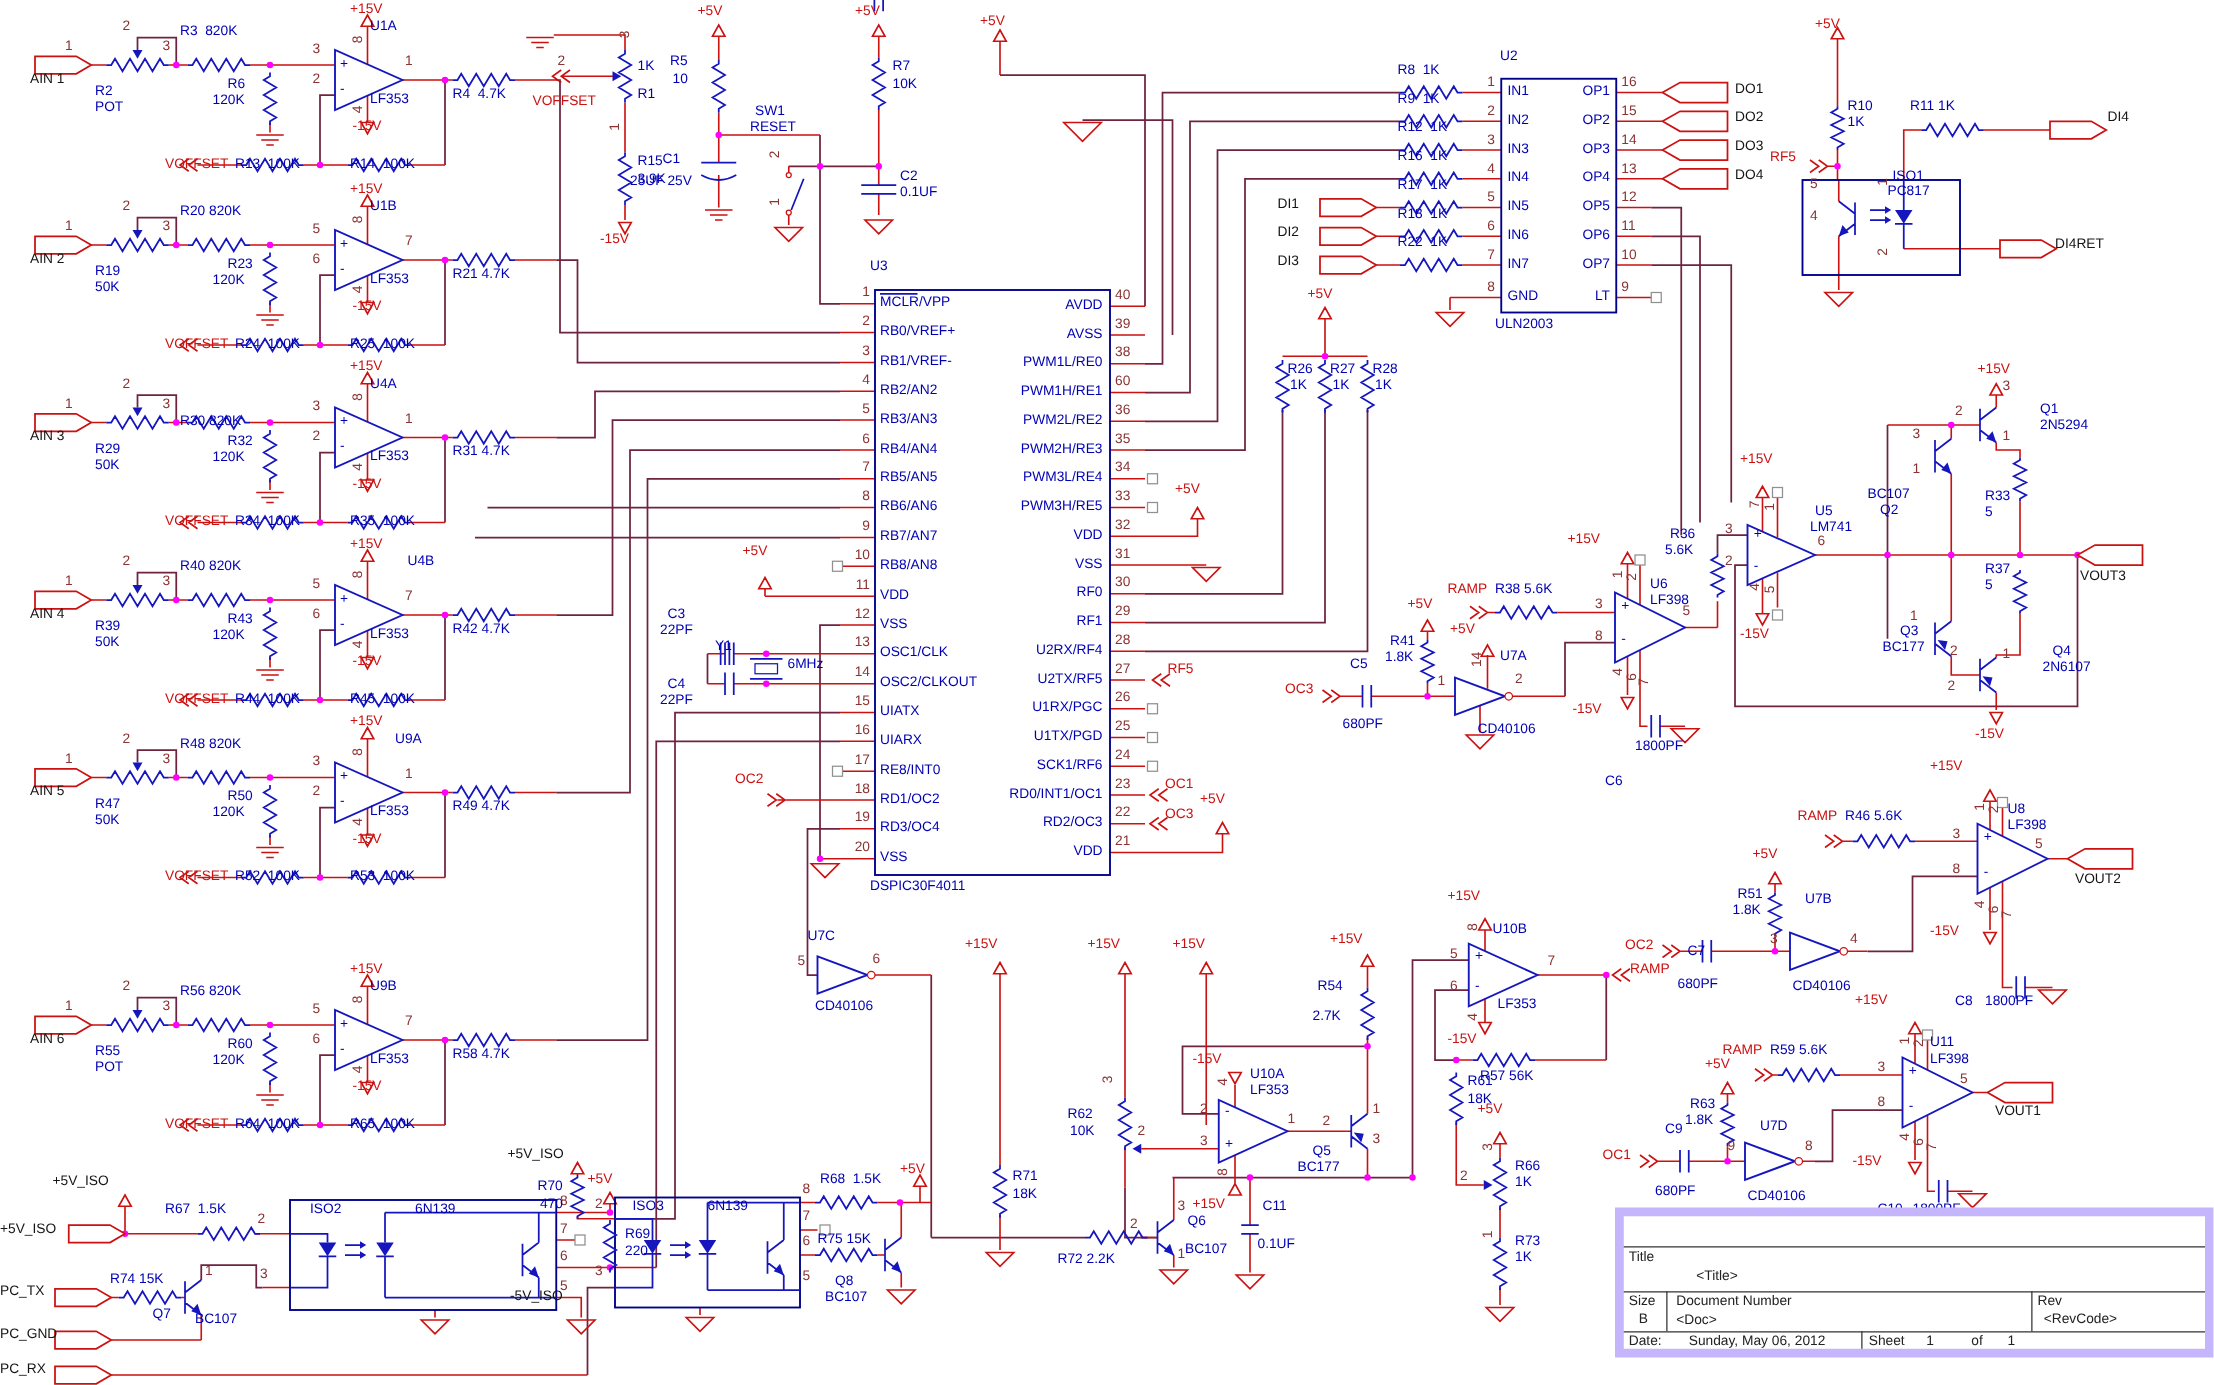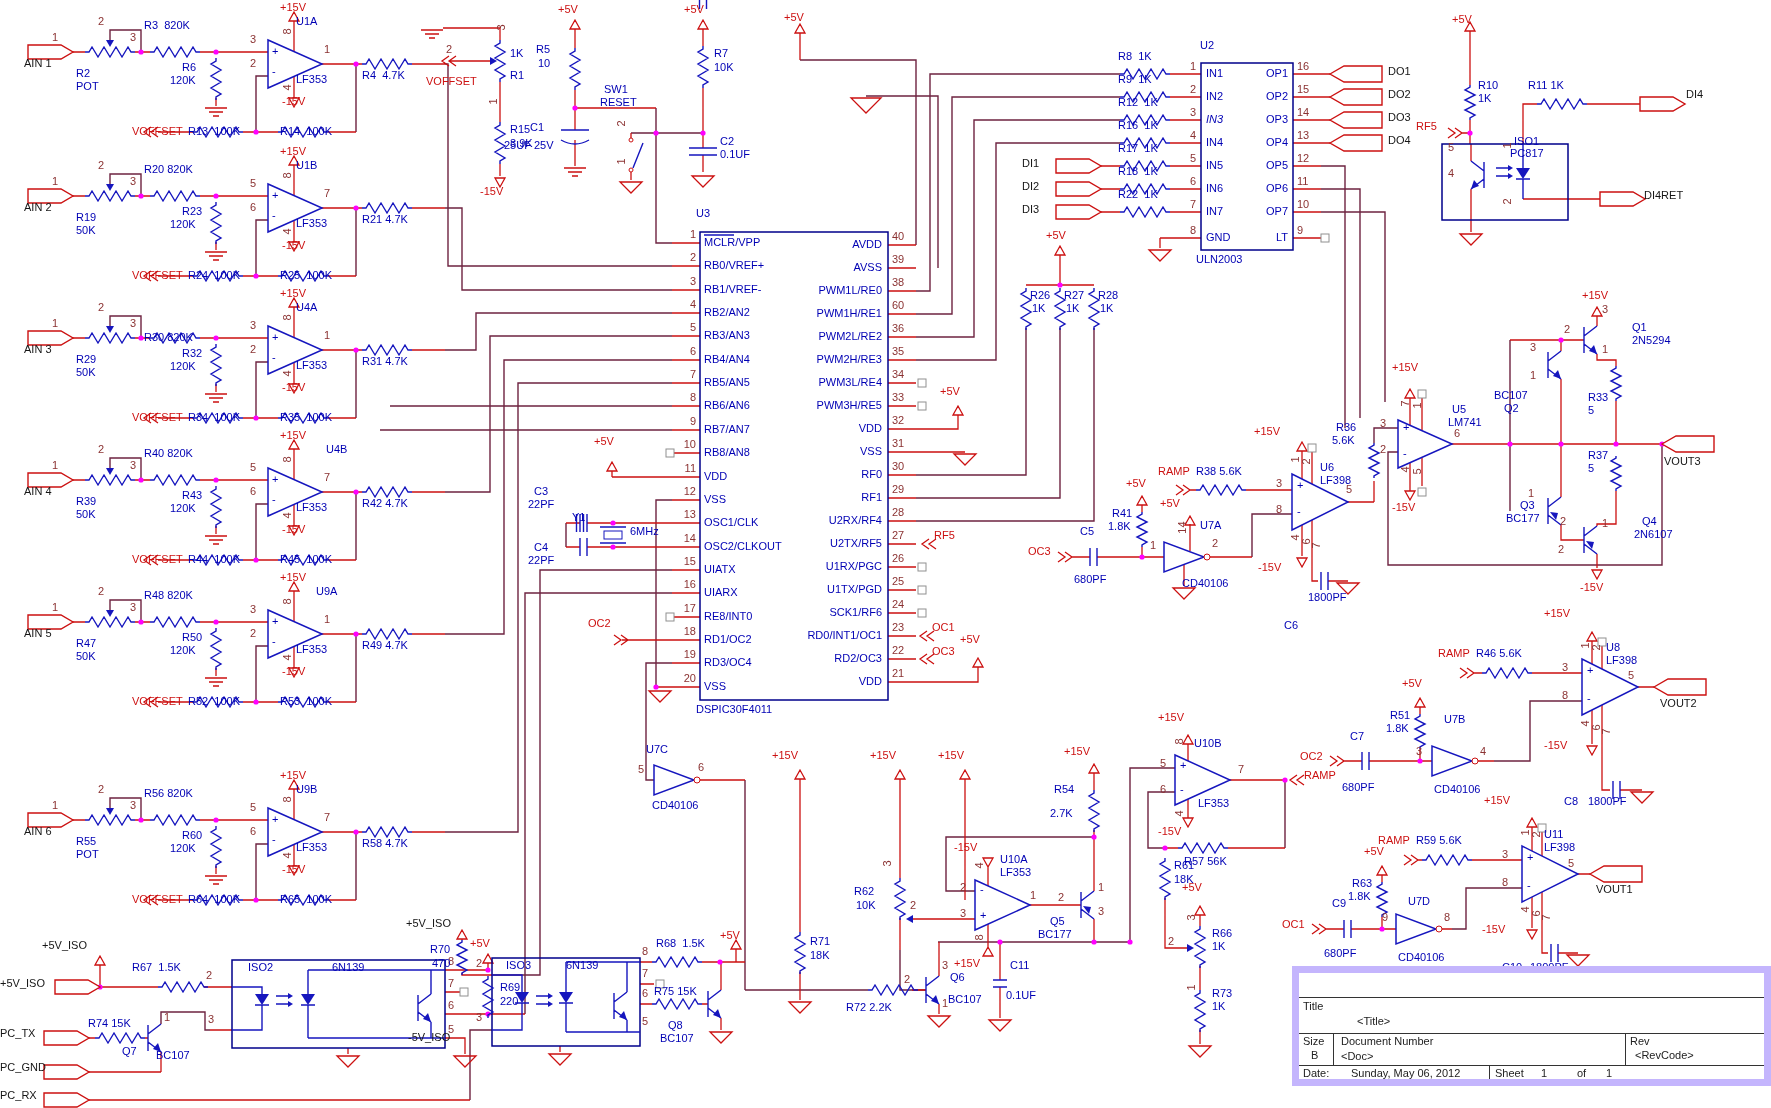--- a/index.html
+++ b/index.html
@@ -396,21 +396,21 @@
       <span class="nmr" style="left: 770px; top: 630px; width: 112px;">RD0/INT1/OC1</span>
       <span class="p" style="left: 892px; top: 645px;">22</span>
       <span class="nmr" style="left: 770px; top: 653px; width: 112px;">RD2/OC3</span>
       <span class="p" style="left: 892px; top: 668px;">21</span>
       <span class="nmr" style="left: 770px; top: 676px; width: 112px;">VDD</span>
       <span class="p" style="left: 1160px; top: 61px; width: 36px; text-align: right;">1</span>
       <span class="nm" style="left: 1206px; top: 68px;">IN1</span>
       <span class="p" style="left: 1160px; top: 84px; width: 36px; text-align: right;">2</span>
       <span class="nm" style="left: 1206px; top: 91px;">IN2</span>
       <span class="p" style="left: 1160px; top: 107px; width: 36px; text-align: right;">3</span>
-      <span class="nm" style="left: 1206px; top: 114px; font-style: italic;">IN3</span>
+      <span class="nm" style="left: 1206px; top: 114px;">IN3</span>
       <span class="p" style="left: 1160px; top: 130px; width: 36px; text-align: right;">4</span>
       <span class="nm" style="left: 1206px; top: 137px;">IN4</span>
       <span class="p" style="left: 1160px; top: 153px; width: 36px; text-align: right;">5</span>
       <span class="nm" style="left: 1206px; top: 160px;">IN5</span>
       <span class="p" style="left: 1160px; top: 176px; width: 36px; text-align: right;">6</span>
       <span class="nm" style="left: 1206px; top: 183px;">IN6</span>
       <span class="p" style="left: 1160px; top: 199px; width: 36px; text-align: right;">7</span>
       <span class="nm" style="left: 1206px; top: 206px;">IN7</span>
       <span class="p" style="left: 1160px; top: 225px; width: 36px; text-align: right;">8</span>
       <span class="nm" style="left: 1206px; top: 232px;">GND</span>
@@ -588,21 +588,21 @@
       <span class="b" style="left: 1606px; top: 655px;">LF398</span>
       <span class="p" style="left: 1628px; top: 670px;">5</span>
       <span class="k" style="left: 1660px; top: 698px;">VOUT2</span>
       <span class="v" style="left: 1582px; top: 718px;">4</span>
       <span class="v" style="left: 1593px; top: 722px;">6</span>
       <span class="v" style="left: 1603px; top: 726px;">7</span>
       <span class="r" style="left: 1544px; top: 740px;">-15V</span>
       <span class="b" style="left: 1564px; top: 796px;">C8</span>
       <span class="b" style="left: 1588px; top: 796px;">1800PF</span>
       <span class="r" style="left: 1300px; top: 751px;">OC2</span>
-      <span class="b" style="left: 1350px; top: 731px;">C7</span>
+      <span class="b" style="left: 1350px; top: 756px;">C7</span>
       <span class="b" style="left: 1342px; top: 782px;">680PF</span>
       <span class="b" style="left: 1390px; top: 710px;">R51</span>
       <span class="b" style="left: 1386px; top: 723px;">1.8K</span>
       <span class="r" style="left: 1402px; top: 678px;">+5V</span>
       <span class="b" style="left: 1444px; top: 714px;">U7B</span>
       <span class="p" style="left: 1416px; top: 746px;">3</span>
       <span class="p" style="left: 1480px; top: 746px;">4</span>
       <span class="b" style="left: 1434px; top: 784px;">CD40106</span>
       <span class="r" style="left: 1378px; top: 835px;">RAMP</span>
       <span class="b" style="left: 1416px; top: 835px;">R59 5.6K</span>

